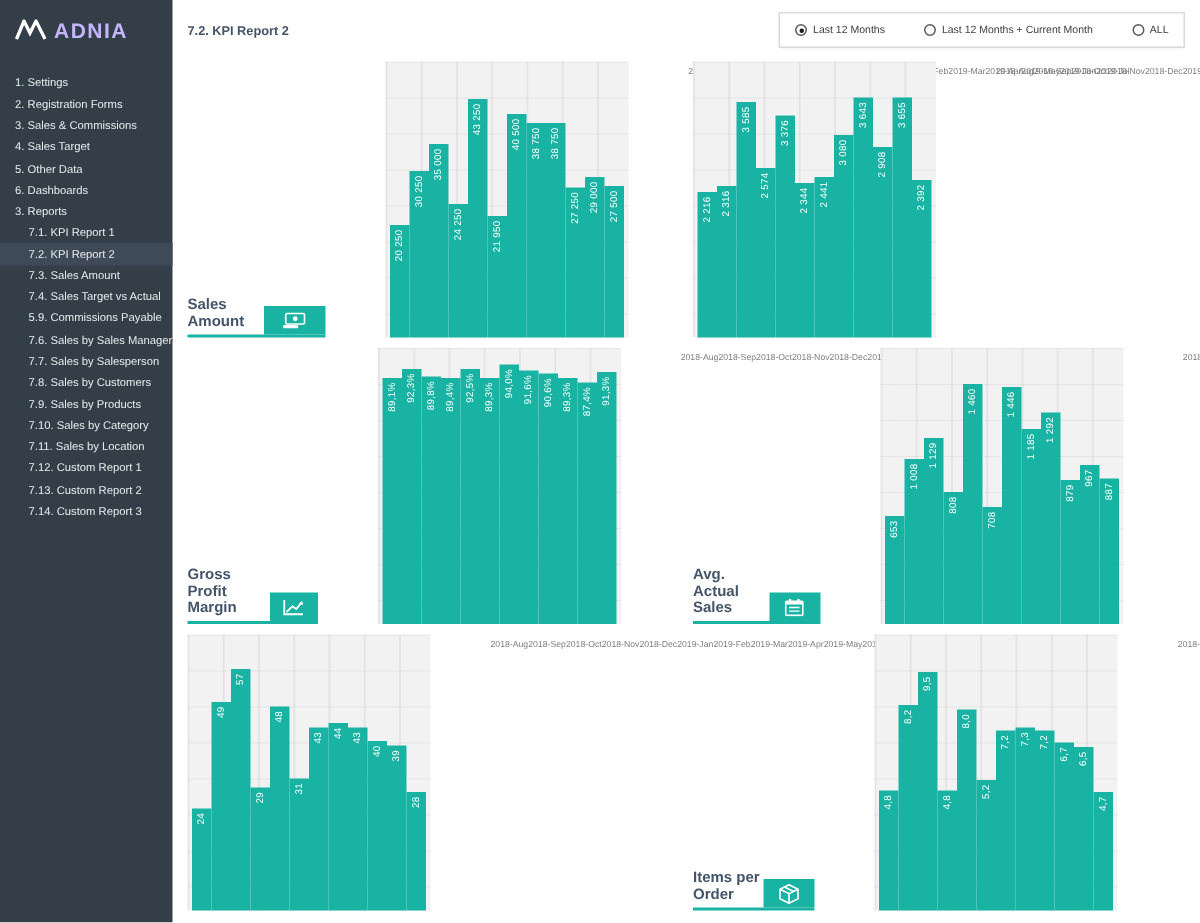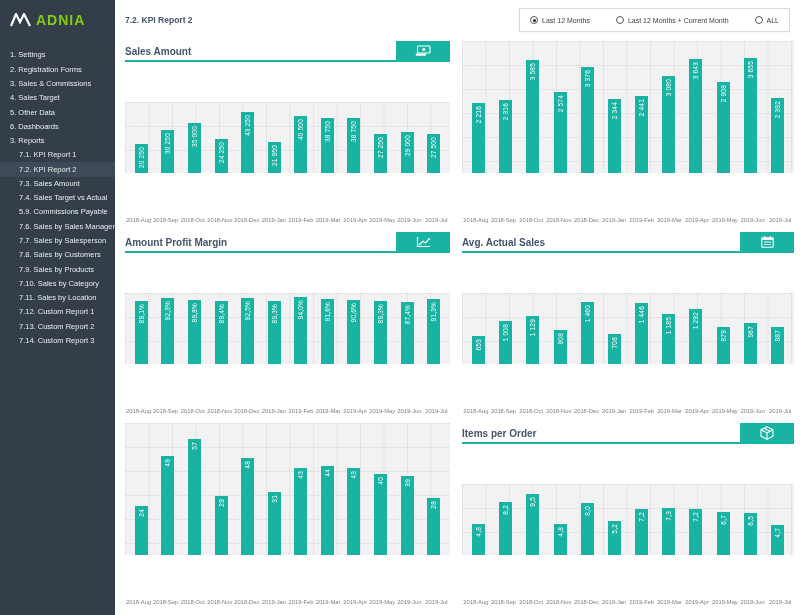--- a/index.html
+++ b/index.html
@@ -13,21 +13,21 @@
   *{box-sizing:border-box;}
   html,body{margin:0;padding:0;}
   body{width:800px;height:615px;overflow:hidden;background:#fff;
        font-family:"Liberation Sans",sans-serif;}
   .app{display:flex;width:800px;height:615px;}
 
   
   .sidebar{width:115px;flex-shrink:0;background:var(--sidebar-bg);color:#E8ECEF;
            display:flex;flex-direction:column;}
   .logo{display:flex;align-items:center;gap:4px;padding:12px 6px 20px 10px;}
-  .logo-text{font-weight:bold;font-size:14px;letter-spacing:1px;color:#84cc16;}
+  .logo-text{font-weight:bold;font-size:14px;letter-spacing:1px;color:#c4b5fd;}
   .nav-item{font-size:7.5px;line-height:1;padding:3.4px 4px 3.4px 10px;cursor:pointer;
             white-space:nowrap;overflow:hidden;}
   .nav-item.sub{padding-left:19px;}
   .nav-item.active{background:var(--sidebar-active);}
 
   
   main{flex:1;display:flex;flex-direction:column;min-width:0;}
   .topbar{height:40px;display:flex;align-items:center;justify-content:space-between;
           padding:0 10px 0 10px;}
   .page-title{font-size:8.5px;font-weight:bold;color:var(--title-text);margin:0;}
@@ -36,21 +36,21 @@
   .filter{display:flex;align-items:center;gap:4px;font-size:7px;color:#404040;
           cursor:pointer;white-space:nowrap;}
   .filter + .filter{margin-left:26px;}
   .radio{width:8px;height:8px;border:1px solid #595959;border-radius:50%;
          position:relative;background:#fff;flex-shrink:0;}
   .radio.on::after{content:"";position:absolute;inset:1.5px;background:#1a1a1a;border-radius:50%;}
 
   
   .charts{flex:1;display:grid;grid-template-columns:325px 332px;grid-auto-rows:184px;
           gap:7px 12px;padding:1px 8px 0 10px;}
-  .panel{display:flex;flex-direction:column;min-height:0;gap:40px;}
+  .panel{display:flex;min-height:0;gap:40px;}
   .phead{display:flex;justify-content:space-between;align-items:flex-end;
          border-bottom:2px solid var(--accent);}
   .ptitle{font-size:10px;font-weight:bold;color:var(--title-text);padding-bottom:3px;}
   .pbtn{width:54px;height:19px;background:var(--accent);display:flex;align-items:center;
         justify-content:center;cursor:pointer;}
   .pbtn svg{display:block;}
   .plot{flex:1;background:var(--plot-bg);display:flex;align-items:flex-end;padding:0 3px;
         background-image:
           linear-gradient(to right, rgba(130,130,130,0.12) 1px, transparent 1px),
           linear-gradient(to bottom, rgba(130,130,130,0.12) 1px, transparent 1px);
@@ -279,21 +279,21 @@
             <span class="xlab">2019-Feb</span>
             <span class="xlab">2019-Mar</span>
             <span class="xlab">2019-Apr</span>
             <span class="xlab">2019-May</span>
             <span class="xlab">2019-Jun</span>
             <span class="xlab">2019-Jul</span>
           </div>
         </div>
         <div class="panel">
           <div class="phead">
-            <div class="ptitle">Amount Profit Margin</div>
+            <div class="ptitle">Gross Profit Margin</div>
             <div class="pbtn">
               <svg width="15" height="12" viewBox="0 0 15 12">
                 <path d="M1.5 1 V10.5 H14" fill="none" stroke="#fff" stroke-width="1.2"></path>
                 <path d="M3 9 L7 5.2 L9.5 7 L13 2.8" fill="none" stroke="#fff" stroke-width="1.2"></path>
                 <path d="M13.5 1.6 L14 4.3 L11.3 3.3 Z" fill="#fff"></path>
               </svg>
             </div>
           </div>
           <div class="plot">
             <div class="cell">

